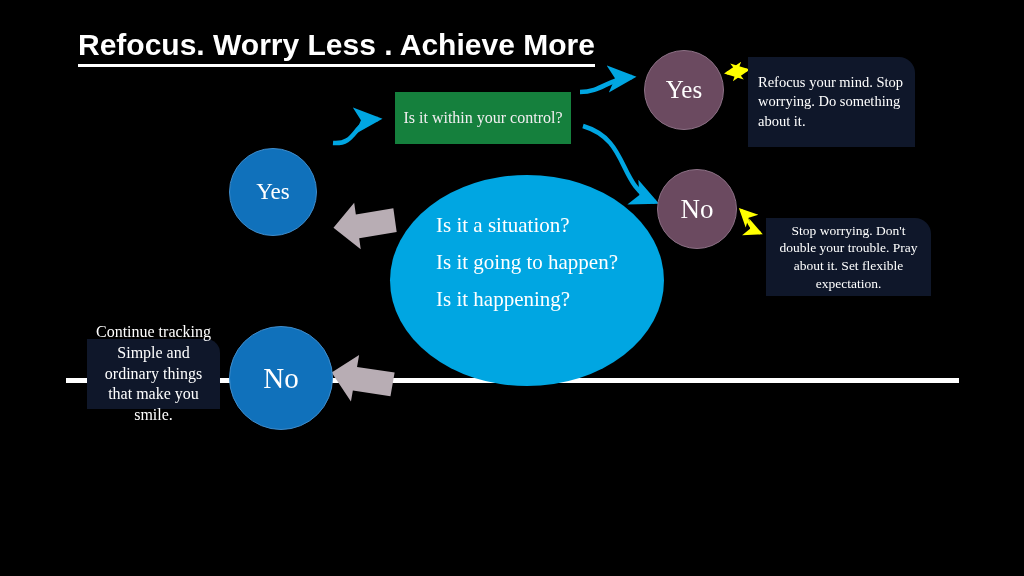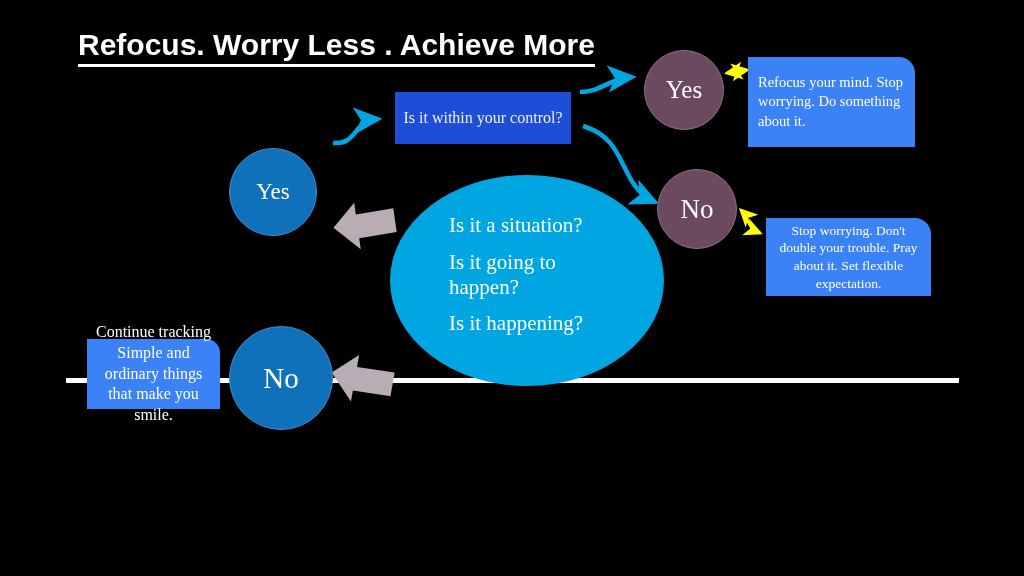--- a/index.html
+++ b/index.html
@@ -41,21 +41,21 @@
     text-align: center;
   }
 
   
   .decision-box {
     position: absolute;
     left: 395px;
     top: 92px;
     width: 176px;
     height: 52px;
-    background: #1d4ed8;
+    background: #15803d;
     color: #f2eef1;
     display: flex;
     align-items: center;
     justify-content: center;
     text-align: center;
     font-size: 16px;
     line-height: 1.28;
     box-sizing: border-box;
     padding: 2px 6px;
   }
@@ -123,30 +123,30 @@
     position: absolute;
     left: 42px;
     top: 38px;
     width: 195px;
     color: #ffffff;
     font-size: 21px;
     line-height: 1.18;
     text-align: left;
   }
   #main-ellipse .ellipse-text p {
-    margin: 0 0 12px 17px;
+    margin: 0 0 12px 4px;
   }
   #main-ellipse .ellipse-text p:last-child {
     margin-bottom: 0;
   }
 
   
   .green-box {
     position: absolute;
-    background: #3b82f6;
+    background: #0f172a;
     color: #ffffff;
     box-sizing: border-box;
     display: flex;
     align-items: center;
     justify-content: center;
   }
   .green-box .gtext {
     width: 100%;
   }
 

